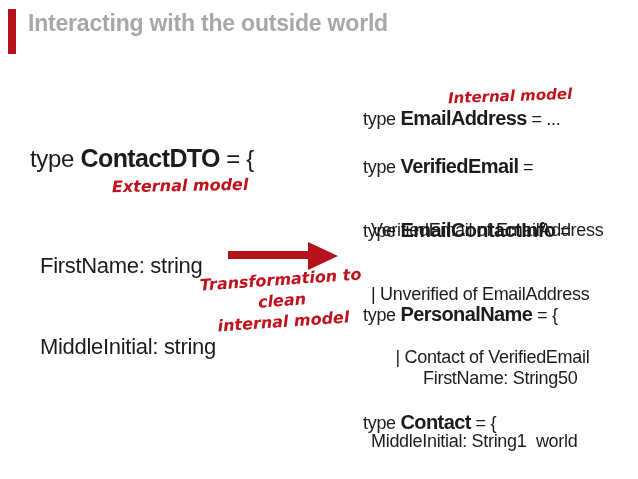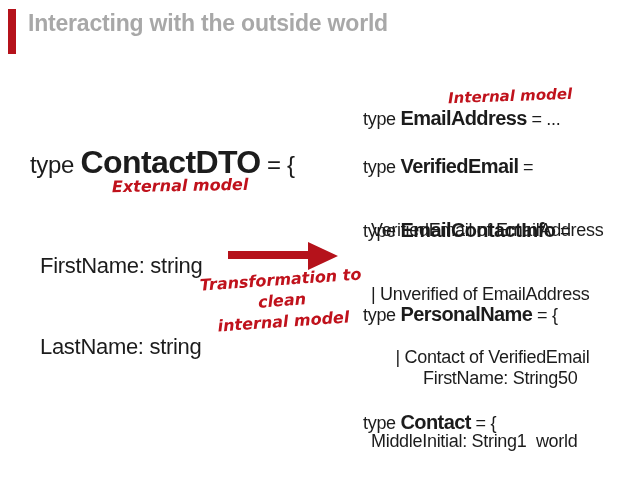--- a/index.html
+++ b/index.html
@@ -14,21 +14,21 @@
     position:absolute; left:28px; top:10px; margin:0;
     font-size:23px; font-weight:bold; color:#a8a8a8; letter-spacing:-0.2px;
     white-space:pre;
   }
   .code { letter-spacing:-0.3px; white-space:pre-wrap; }
   .type-kw { font-weight:400; }
   .type-name { font-weight:700; letter-spacing:-0.6px; }
 
   
   .ext-header { position:absolute; left:30px; top:144px; font-size:24px; }
-  .ext-header .type-name { font-size:32px; }
+  .ext-header .type-name { font-size:25px; }
   .ext-fields { position:absolute; left:40px; top:198px; font-size:22px; line-height:27px; }
 
   
   .hw {
     color:#c0121c; font-family:"DejaVu Sans", sans-serif;
     font-style:italic; font-weight:bold; letter-spacing:0px;
   }
   .ext-annot { position:absolute; left:112px; top:176px; font-size:16px; transform:rotate(-1deg); }
   .int-annot { position:absolute; left:448px; top:87px; font-size:15px; transform:rotate(-2deg); }
   .arrow-label {
@@ -53,21 +53,21 @@
   <div class="accent-bar"></div>
 
   <h1 class="title">Interacting with the outside world</h1>
 
   <div class="ext-header code"><span class="type-kw">type </span><span class="type-name">ContactDTO</span><span class="type-kw"> = {</span></div>
 
   <div class="hw ext-annot">External model</div>
 
   <div class="ext-fields code">
     <div class="dto-field">FirstName: string</div>
-    <div class="dto-field">LastName: string</div>
+    <div class="dto-field">MiddleInitial: string</div>
     
     
     
     
   </div>
 
   <svg class="arrow-svg" width="110" height="28" viewBox="0 0 110 28">
     <polygon points="0,9 80,9 80,0 110,14 80,28 80,17 0,17" fill="#b5121b"></polygon>
   </svg>
 

